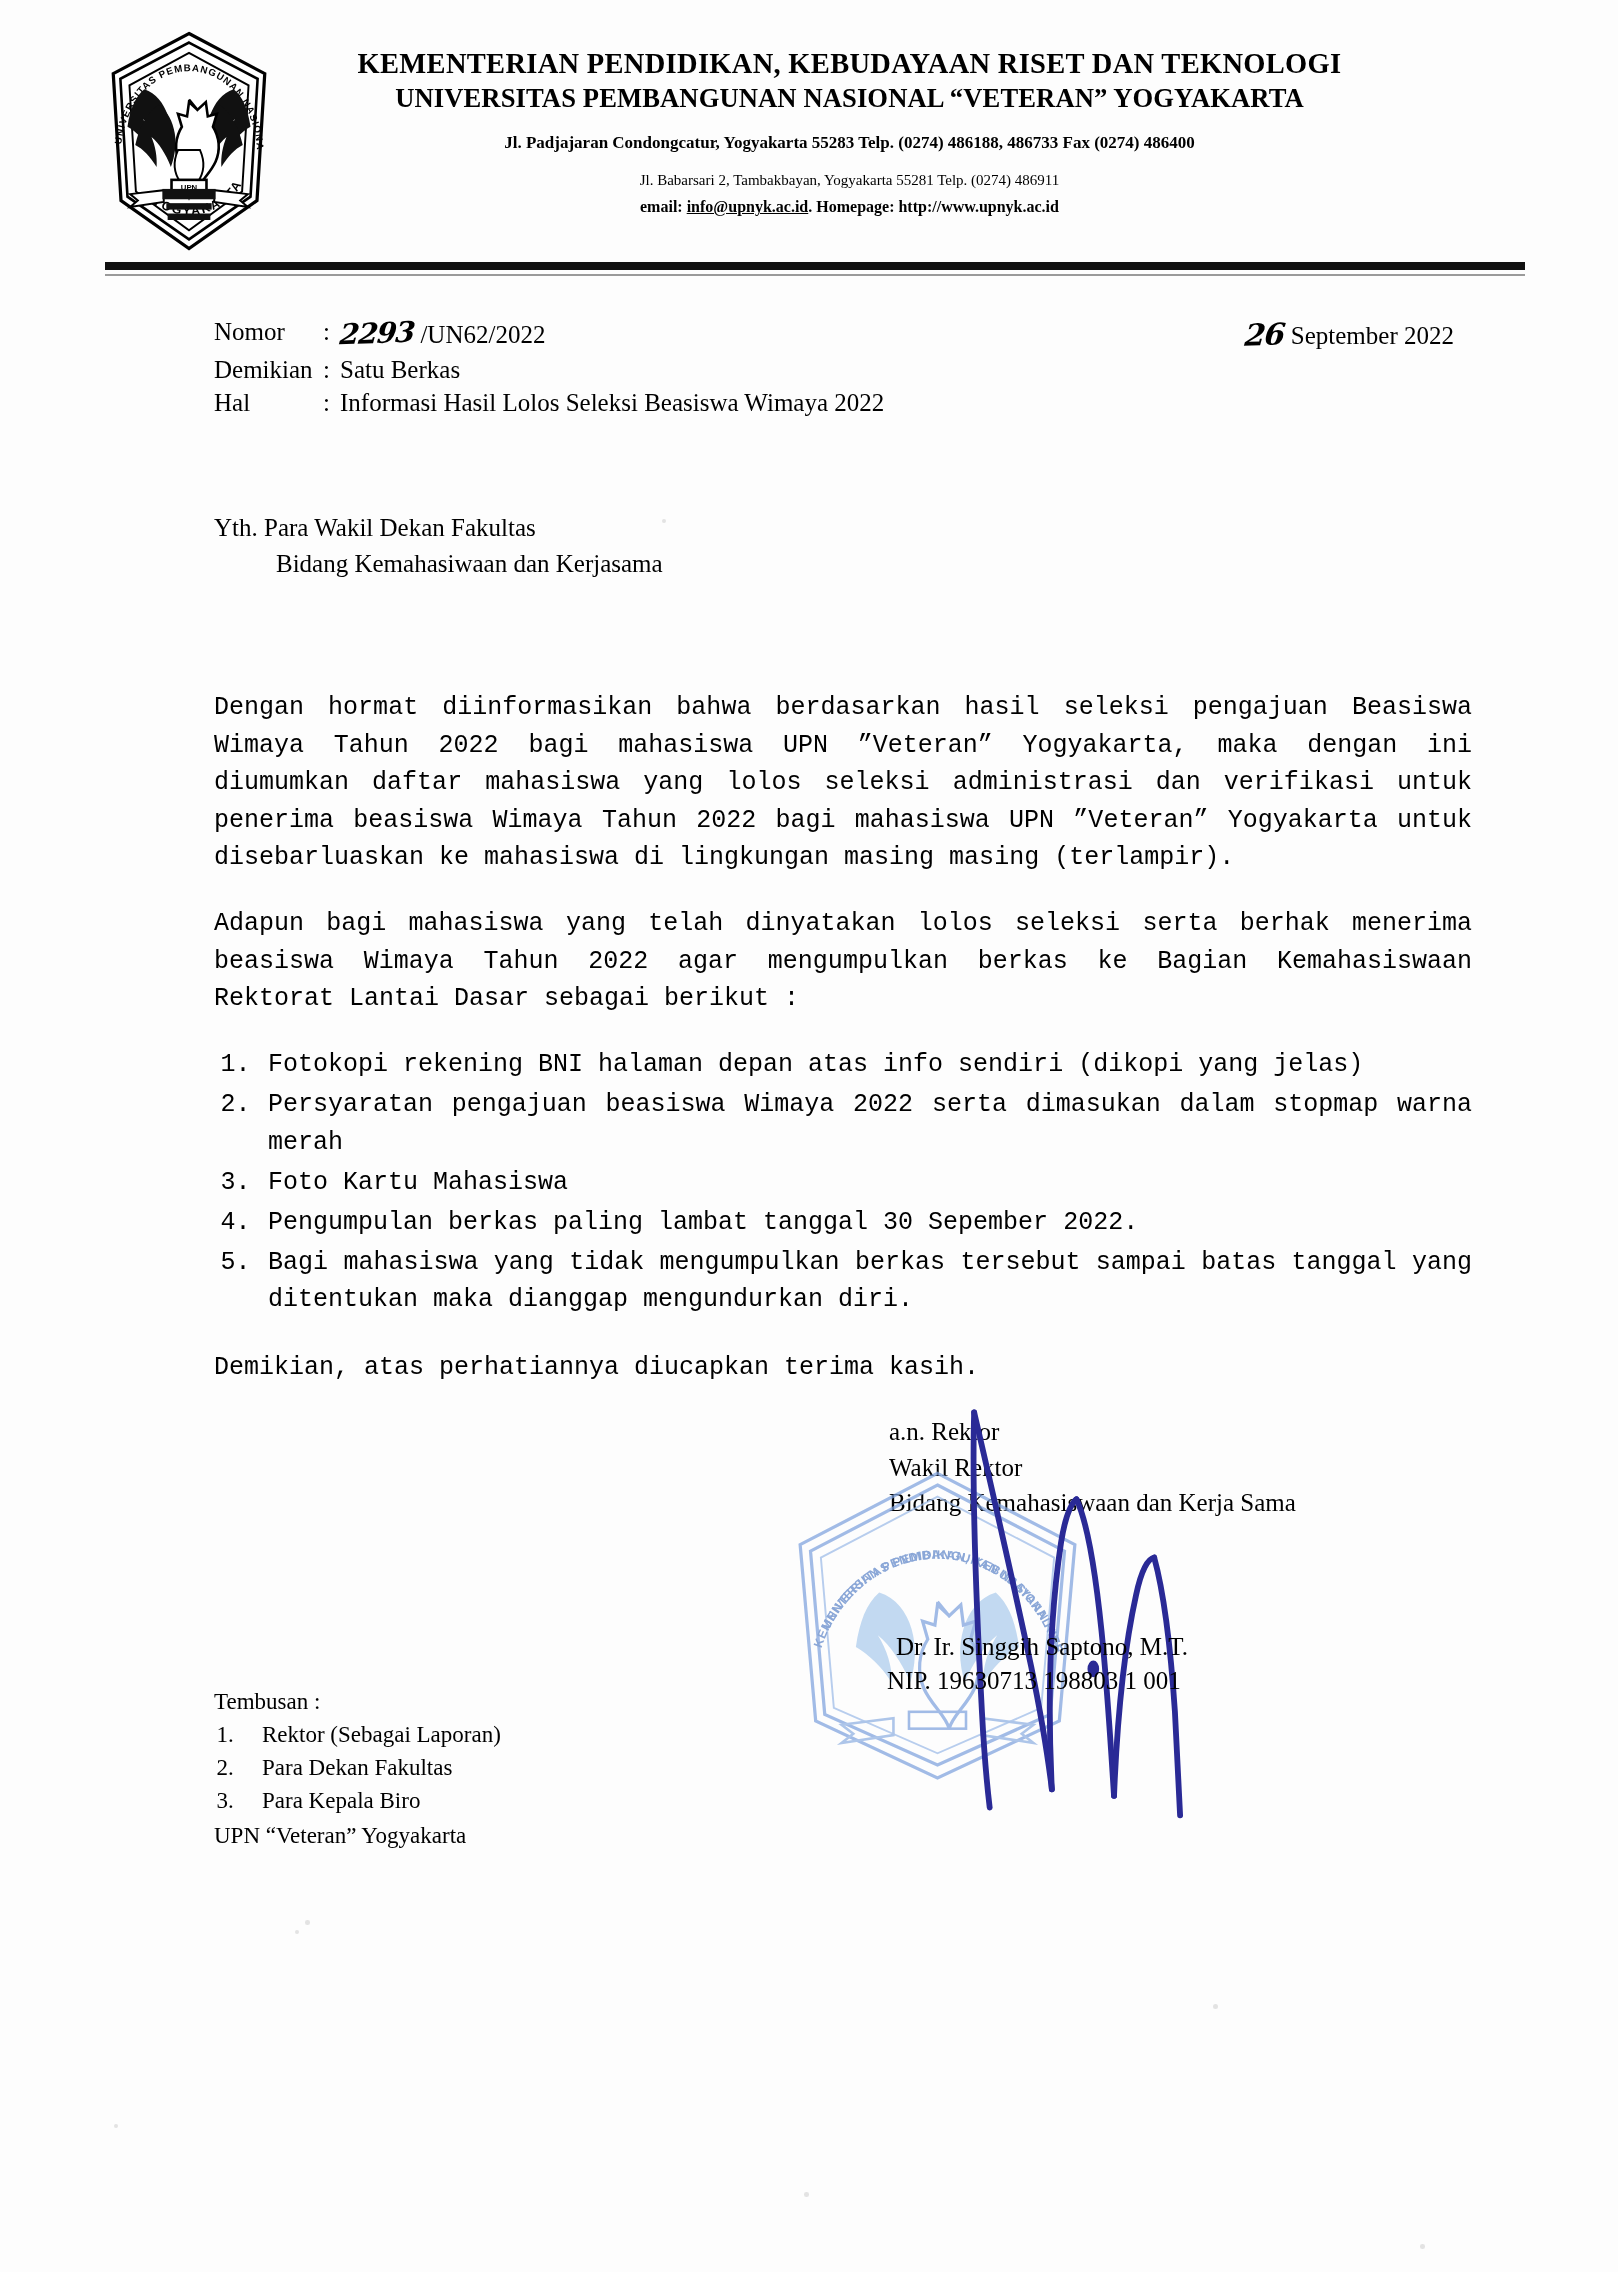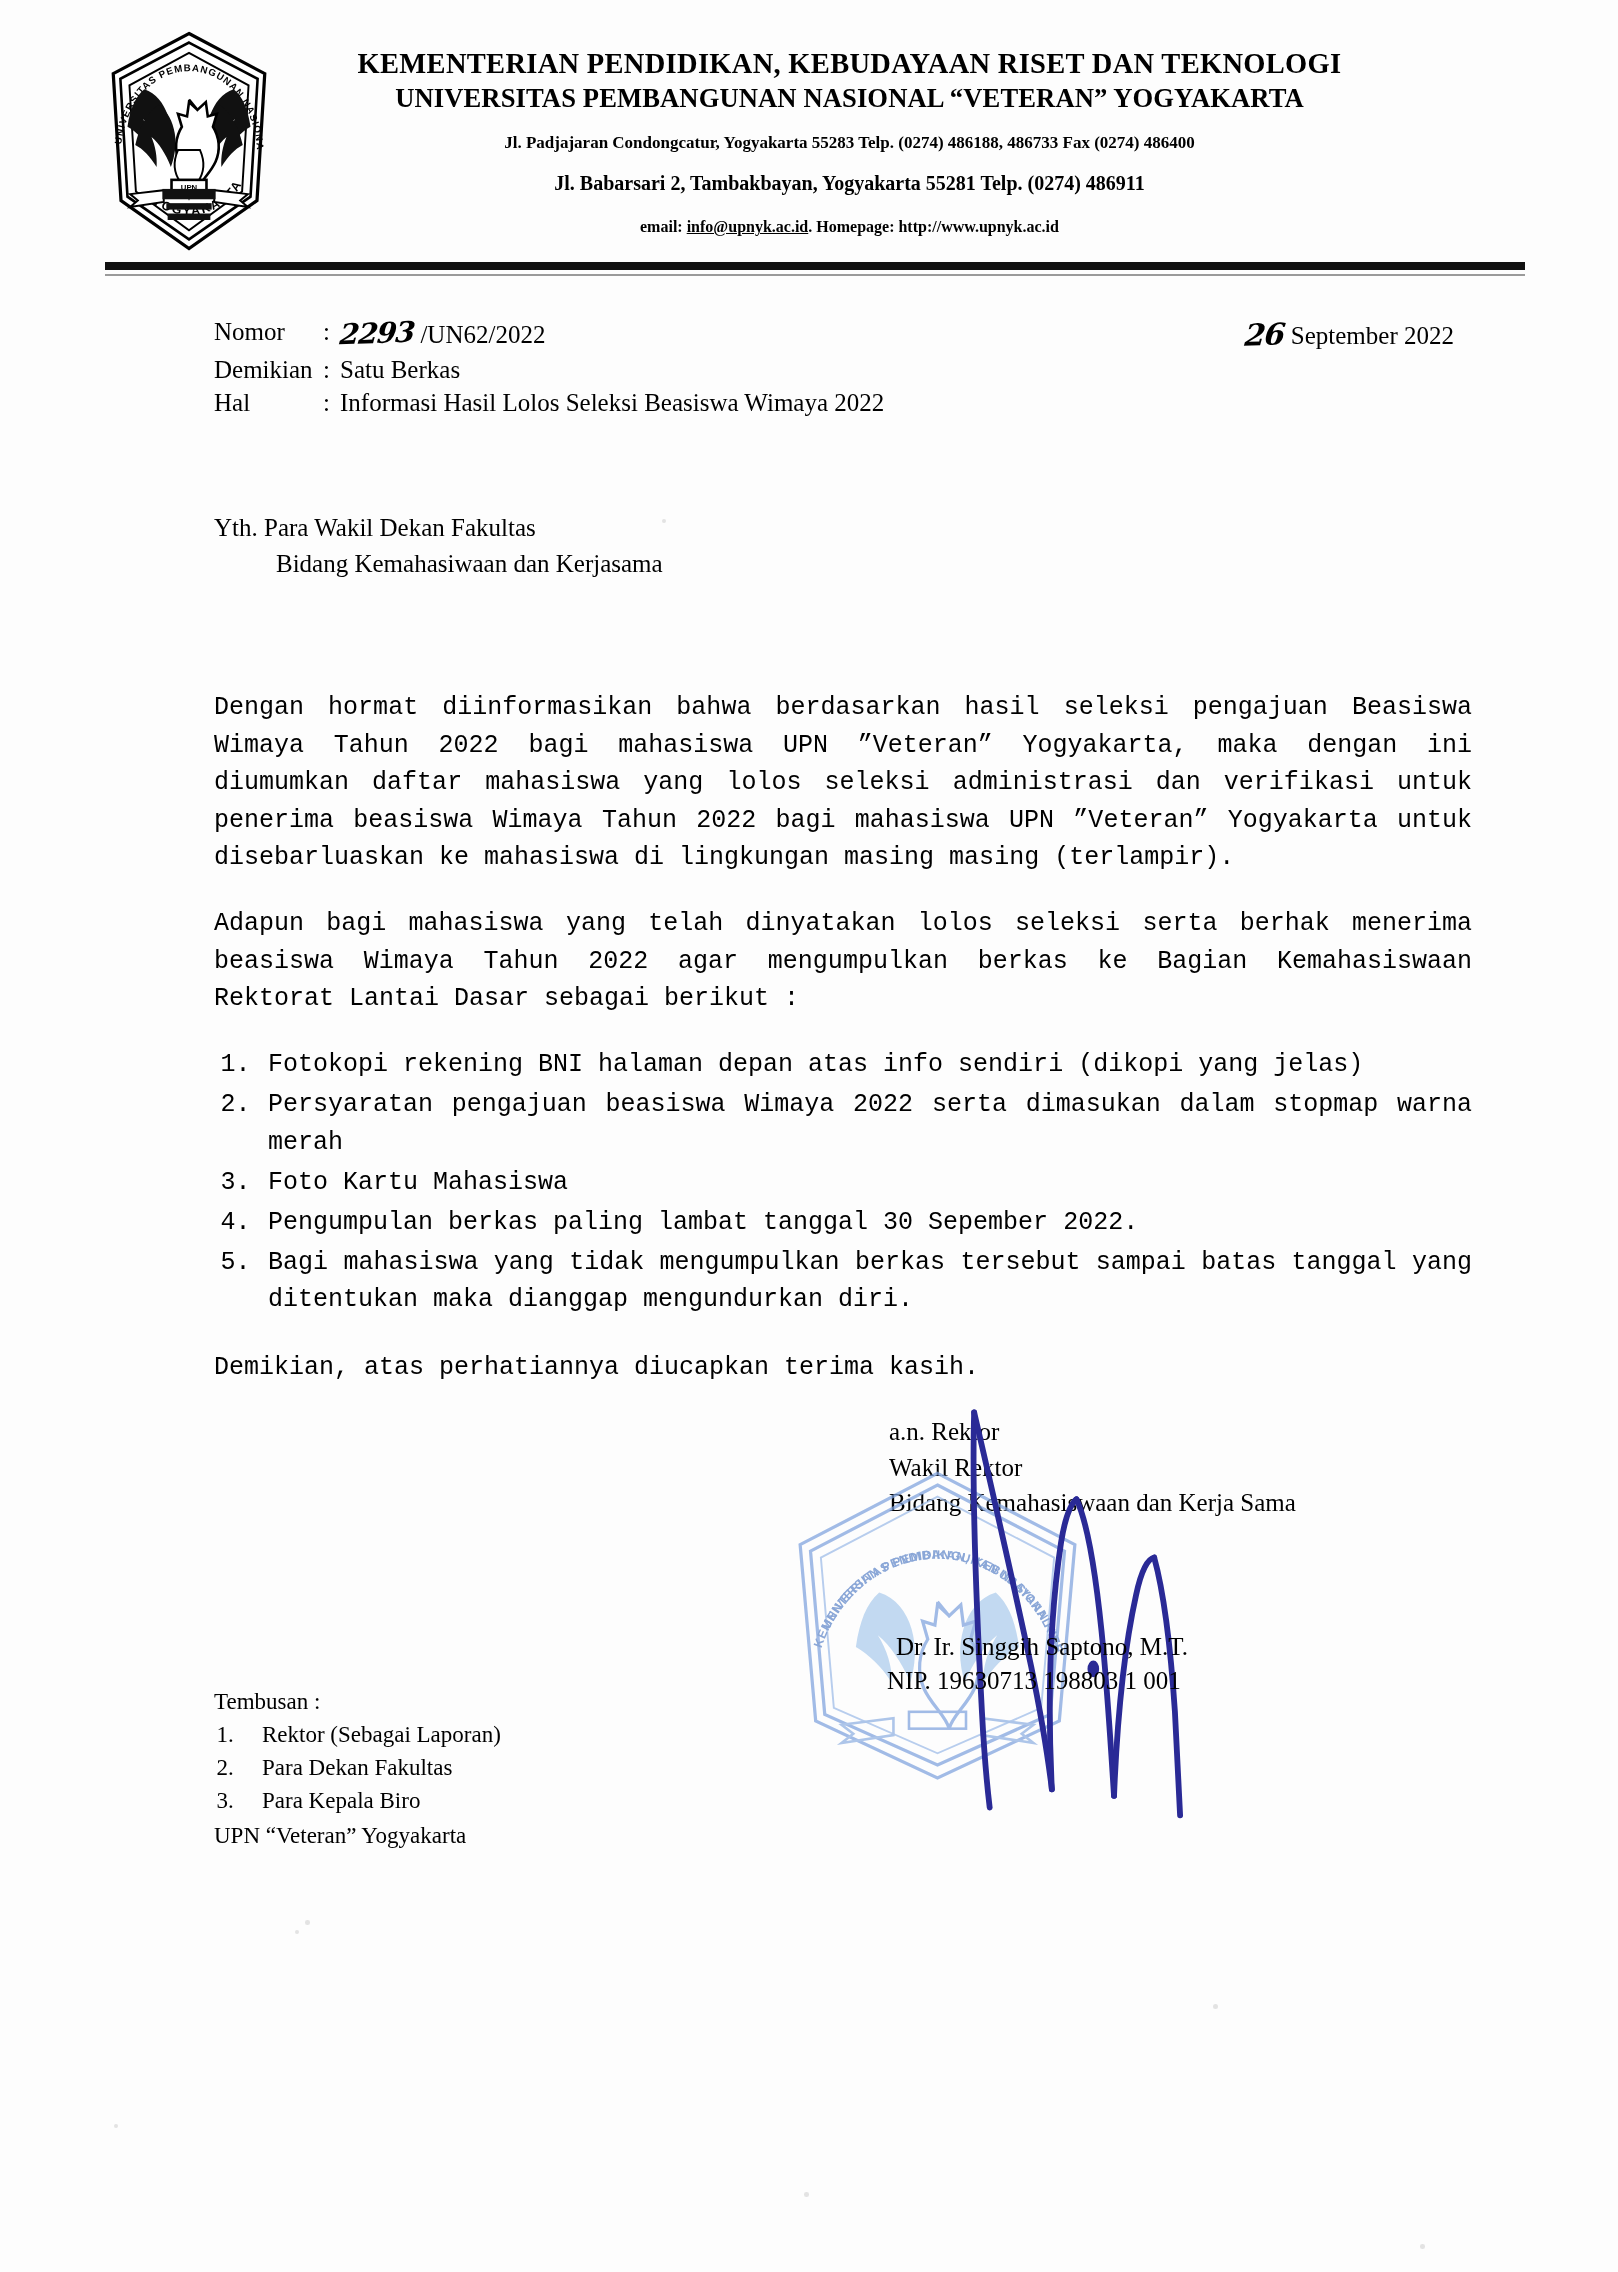--- a/index.html
+++ b/index.html
@@ -31,22 +31,22 @@
     font-size:28.5px;font-weight:700;letter-spacing:0.3px;line-height:1.18;
     white-space:nowrap;
   }
   .kop-line2{
     font-size:26.6px;font-weight:700;letter-spacing:0.1px;line-height:1.2;
     margin-top:2.6px;white-space:nowrap;
   }
   .kop-sub{
     font-size:17px;font-weight:700;line-height:1.15;margin-top:18px;
   }
-  .kop-sub2{font-size:20px;font-weight:700;margin-top:19.5px;}
-  .kop-sub3{font-size:16px;font-weight:700;margin-top:23px;}
+  .kop-sub2{font-size:15px;font-weight:400;margin-top:19.5px;}
+  .kop-sub3{font-size:16px;font-weight:700;margin-top:9px;}
   .kop-sub3 .u{text-decoration:underline;}
 
   .rule{
     position:absolute;left:105px;top:262px;width:1420px;height:8.4px;
     background:#111;
   }
   .rule-thin{
     position:absolute;left:105px;top:274px;width:1420px;height:1.9px;
     background:#9a9a9a;
   }

